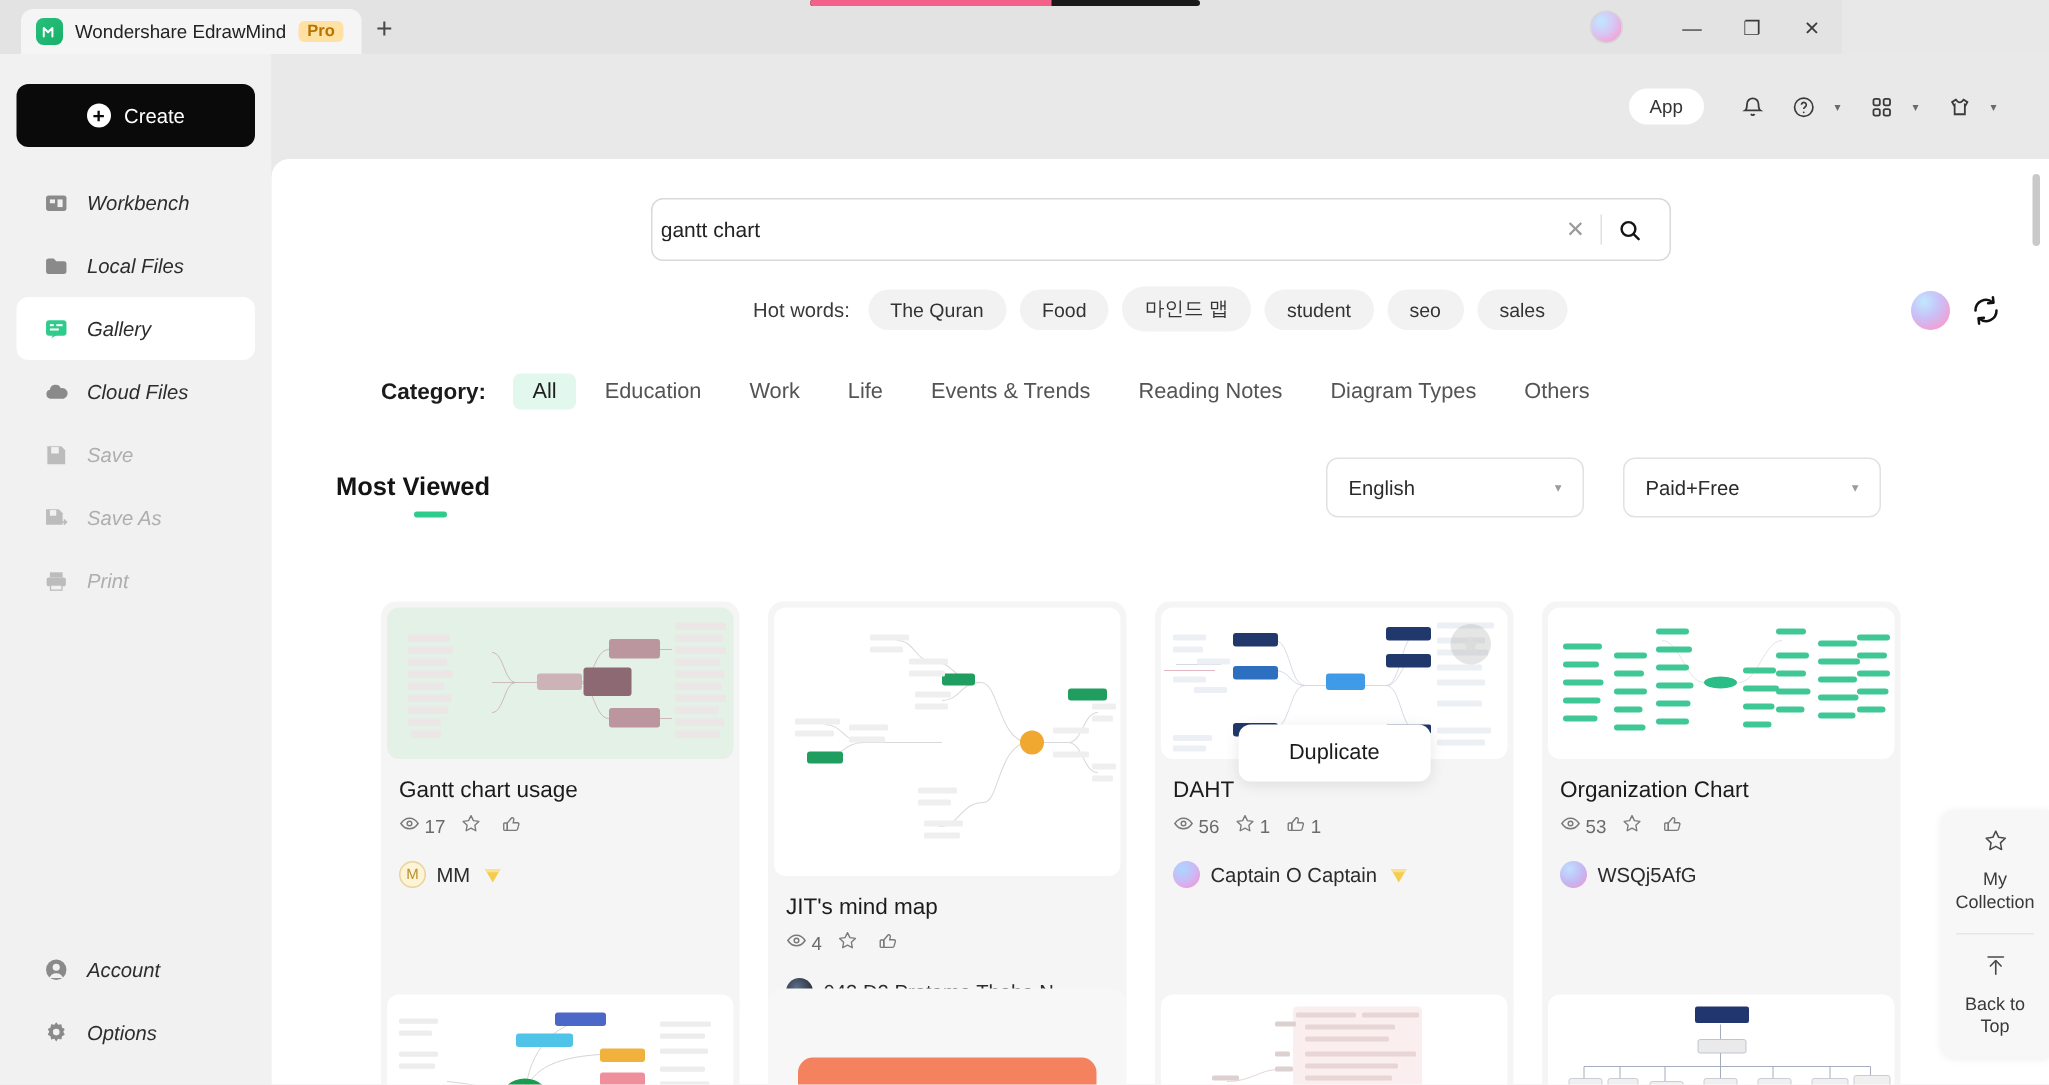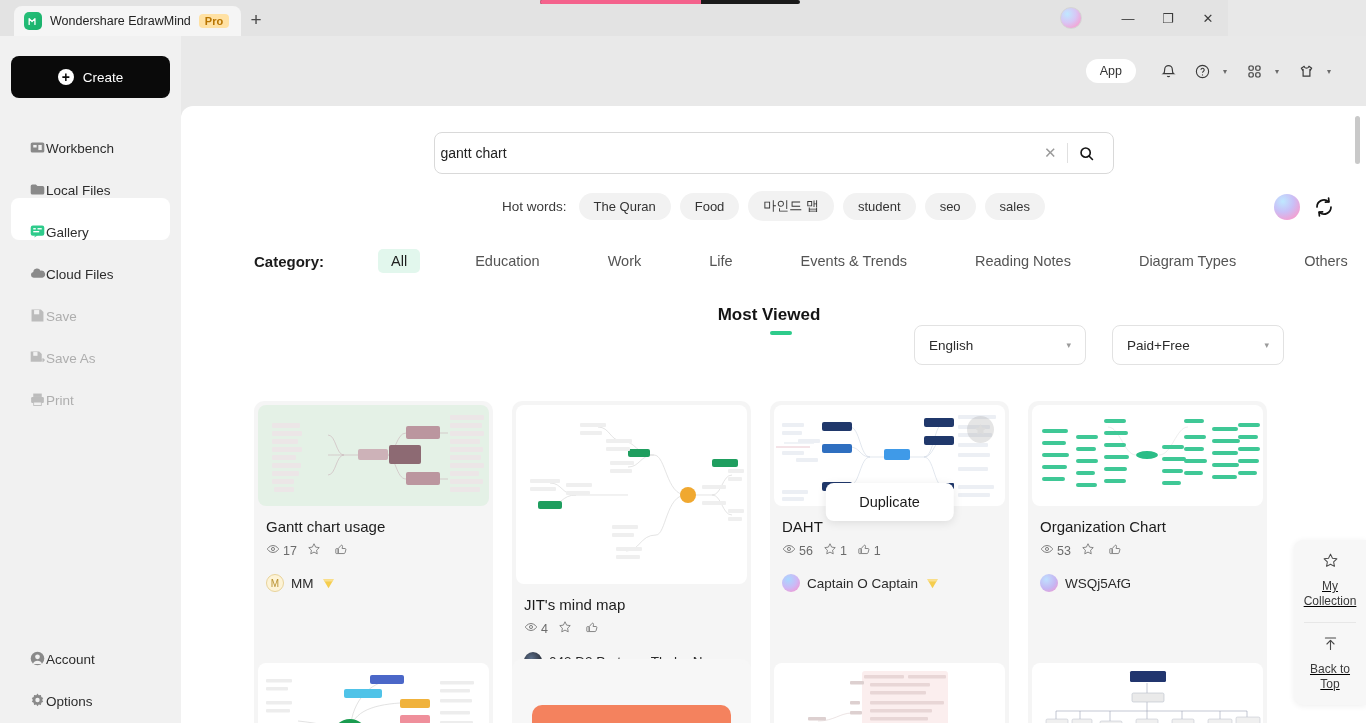--- a/index.html
+++ b/index.html
@@ -68,23 +68,23 @@
     display: flex; align-items: center; justify-content: center; gap: 9px;
     font-size: 13.5px;
   }
   .plus-circle {
     width: 16px; height: 16px; border-radius: 50%; background: #fff; color: #0a0a0a;
     display: flex; align-items: center; justify-content: center;
     font-size: 14px; font-weight: bold; line-height: 1;
   }
   .nav { margin-top: 16px; }
   .nav-item {
-    display: flex; align-items: flex-end; 
+    display: flex; align-items: center; gap: 12px;
     height: 42px; margin: 0 11px; padding-left: 18px; border-radius: 8px;
-    font-size: 13.5px; color: #2d2d2d;
+    font-size: 13.5px; color: #2d2d2d; font-style: italic;
   }
   .nav-item.active { background: #ffffff; }
   .nav-item.disabled { color: #aeaeae; }
   .nav-icon { width: 17px; height: 17px; display: flex; align-items: center; justify-content: center; }
   .nav-icon svg { width: 17px; height: 17px; }
   .nav-bottom { margin-top: auto; margin-bottom: 14px; }
 
   
   .main {
     position: absolute; top: 36px; left: 181px; width: 1185px; height: 687px;
@@ -149,27 +149,27 @@
     font-size: 13px; color: #333; white-space: nowrap;
   }
 
   
   .cats {
     display: flex; align-items: center; gap: 6px;
     margin: 28px 0 0 73px;
   }
   .cats-label { font-size: 15px; font-weight: bold; color: #1b1b1b; margin-right: 12px; }
   .cat {
-    font-size: 14.5px; color: #545454; padding: 4px 13px; border-radius: 5px; margin-left: 36px;
+    font-size: 14.5px; color: #545454; padding: 4px 13px; border-radius: 5px;
   }
   .cat.active { background: #e2f7ed; color: #1f1f1f; }
 
   
   .section-row {
-    display: flex; align-items: center; margin: 32px 0 0 73px; width: 1030px; flex-direction: column;
+    display: flex; align-items: center; margin: 32px 0 0 43px; width: 1030px;
   }
   .section-title { font-size: 17px; font-weight: bold; color: #141414; position: relative; }
   .section-title::after {
     content: ""; position: absolute; left: 52px; bottom: -10px;
     width: 22px; height: 4px; background: #2ecb8b; border-radius: 2px;
   }
   .filters { margin-left: auto; display: flex; gap: 26px; }
   .select {
     width: 172px; height: 40px; border: 1px solid #e2e2e2; border-radius: 8px;
     display: flex; align-items: center; padding: 0 14px; font-size: 13.5px; color: #2b2b2b;
@@ -232,21 +232,20 @@
   .scroll-thumb {
     width: 5px; height: 48px; background: #c9c9c9; border-radius: 3px;
   }
 
   
   .float-panel {
     position: absolute; top: 504px; right: 0; width: 72px;
     background: #f7f7f7; border-radius: 9px 0 0 9px;
     box-shadow: 0 1px 6px rgba(0,0,0,0.07);
     z-index: 40;
-    text-decoration: underline;
   }
   .float-item {
     display: flex; flex-direction: column; align-items: center; justify-content: center;
     padding: 12px 4px 13px 4px; font-size: 12px; color: #3a3a3a; line-height: 1.25;
     text-align: center;
   }
   .float-item svg { width: 17px; height: 17px; margin-bottom: 6px; }
   .float-div { height: 1px; background: #e7e7e7; margin: 0 10px; }
 
   

